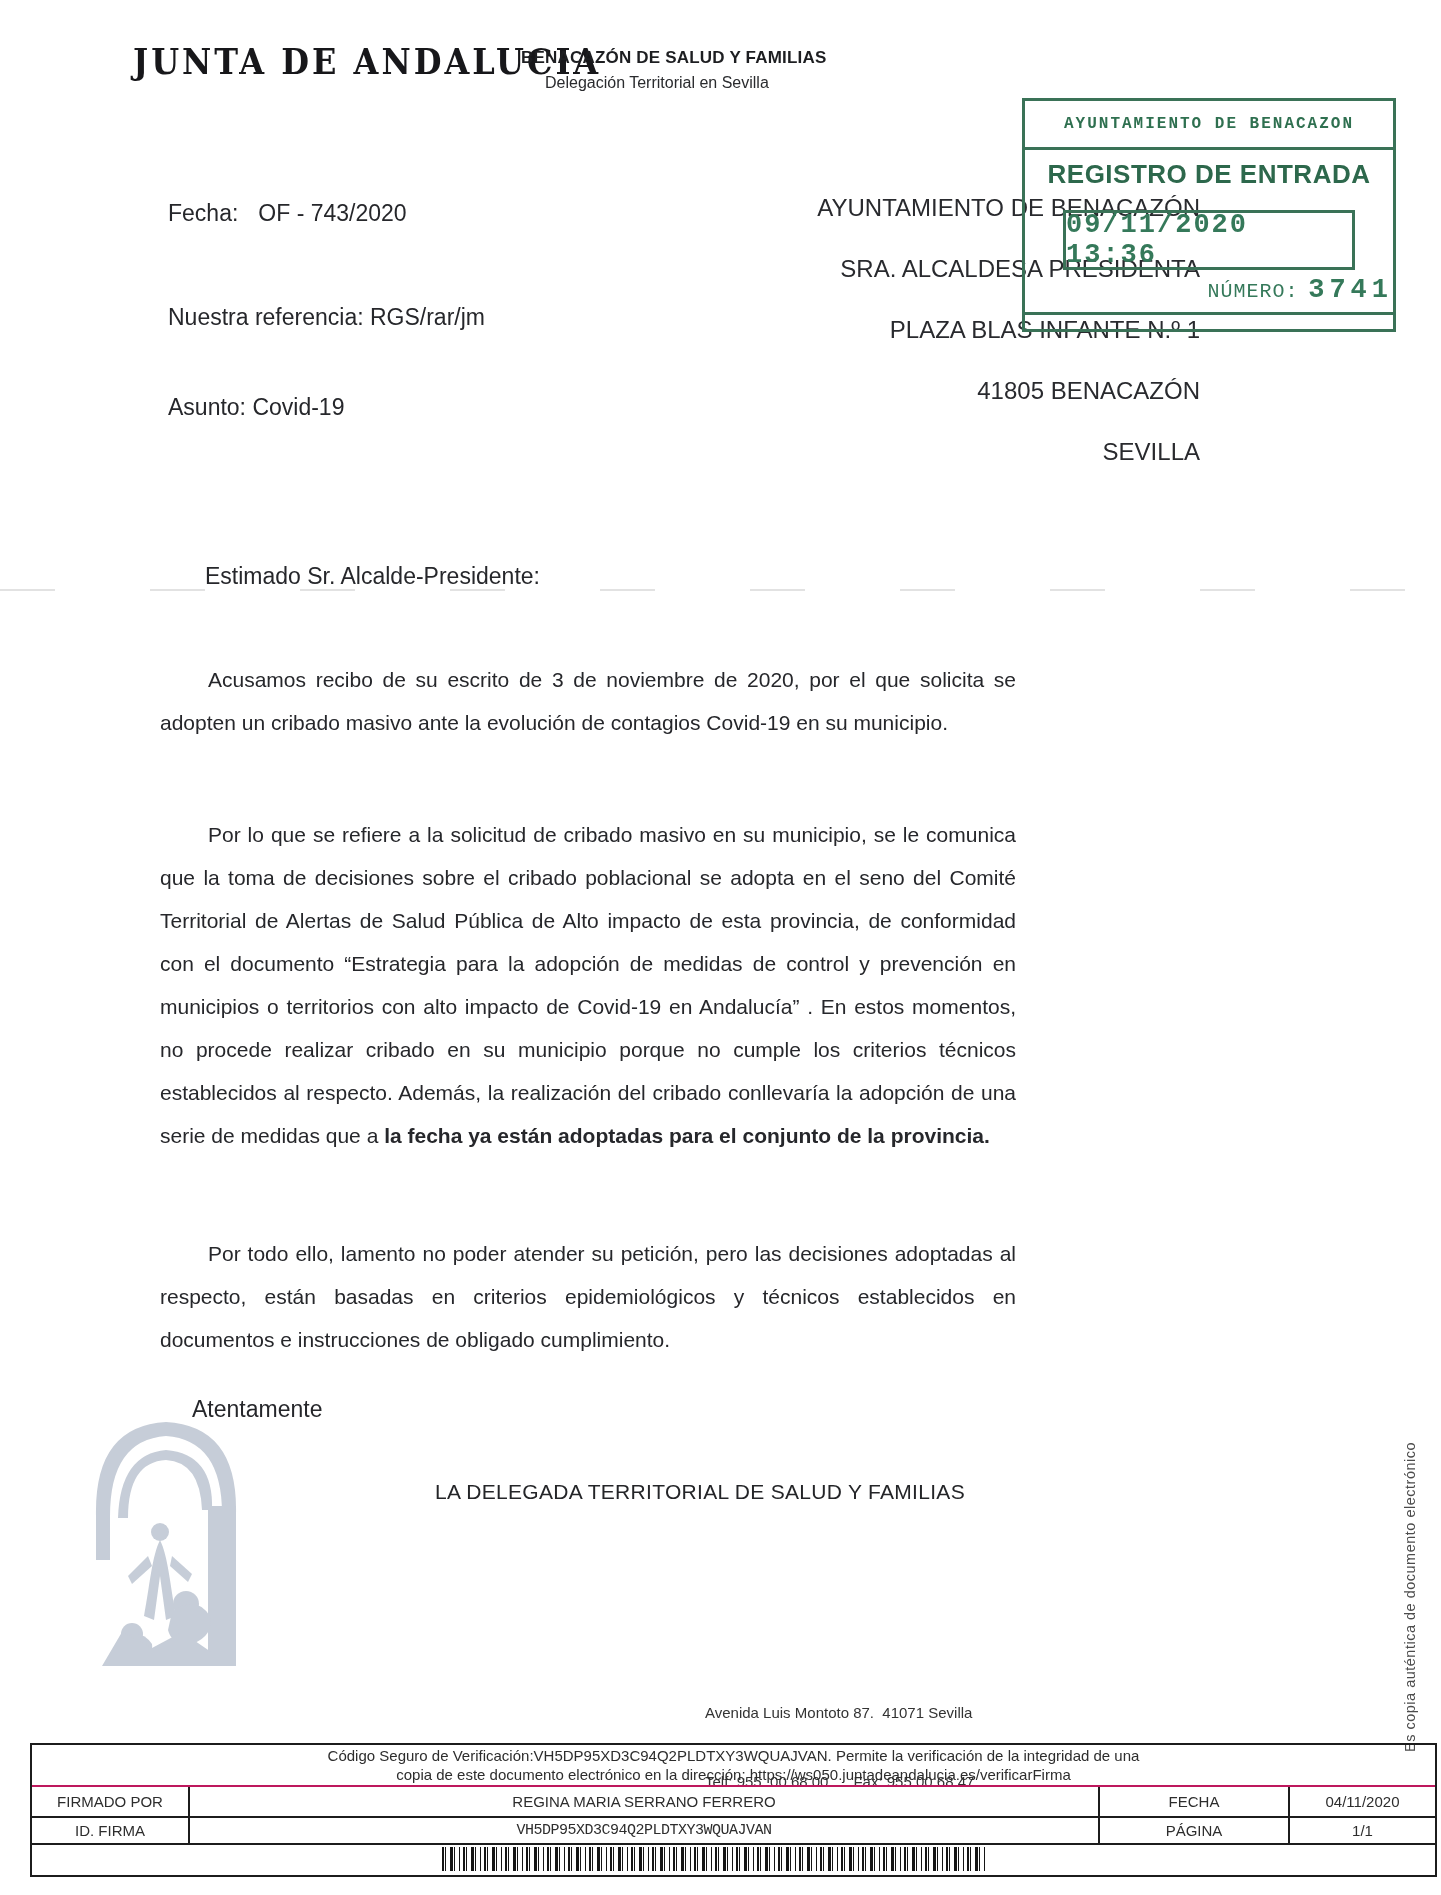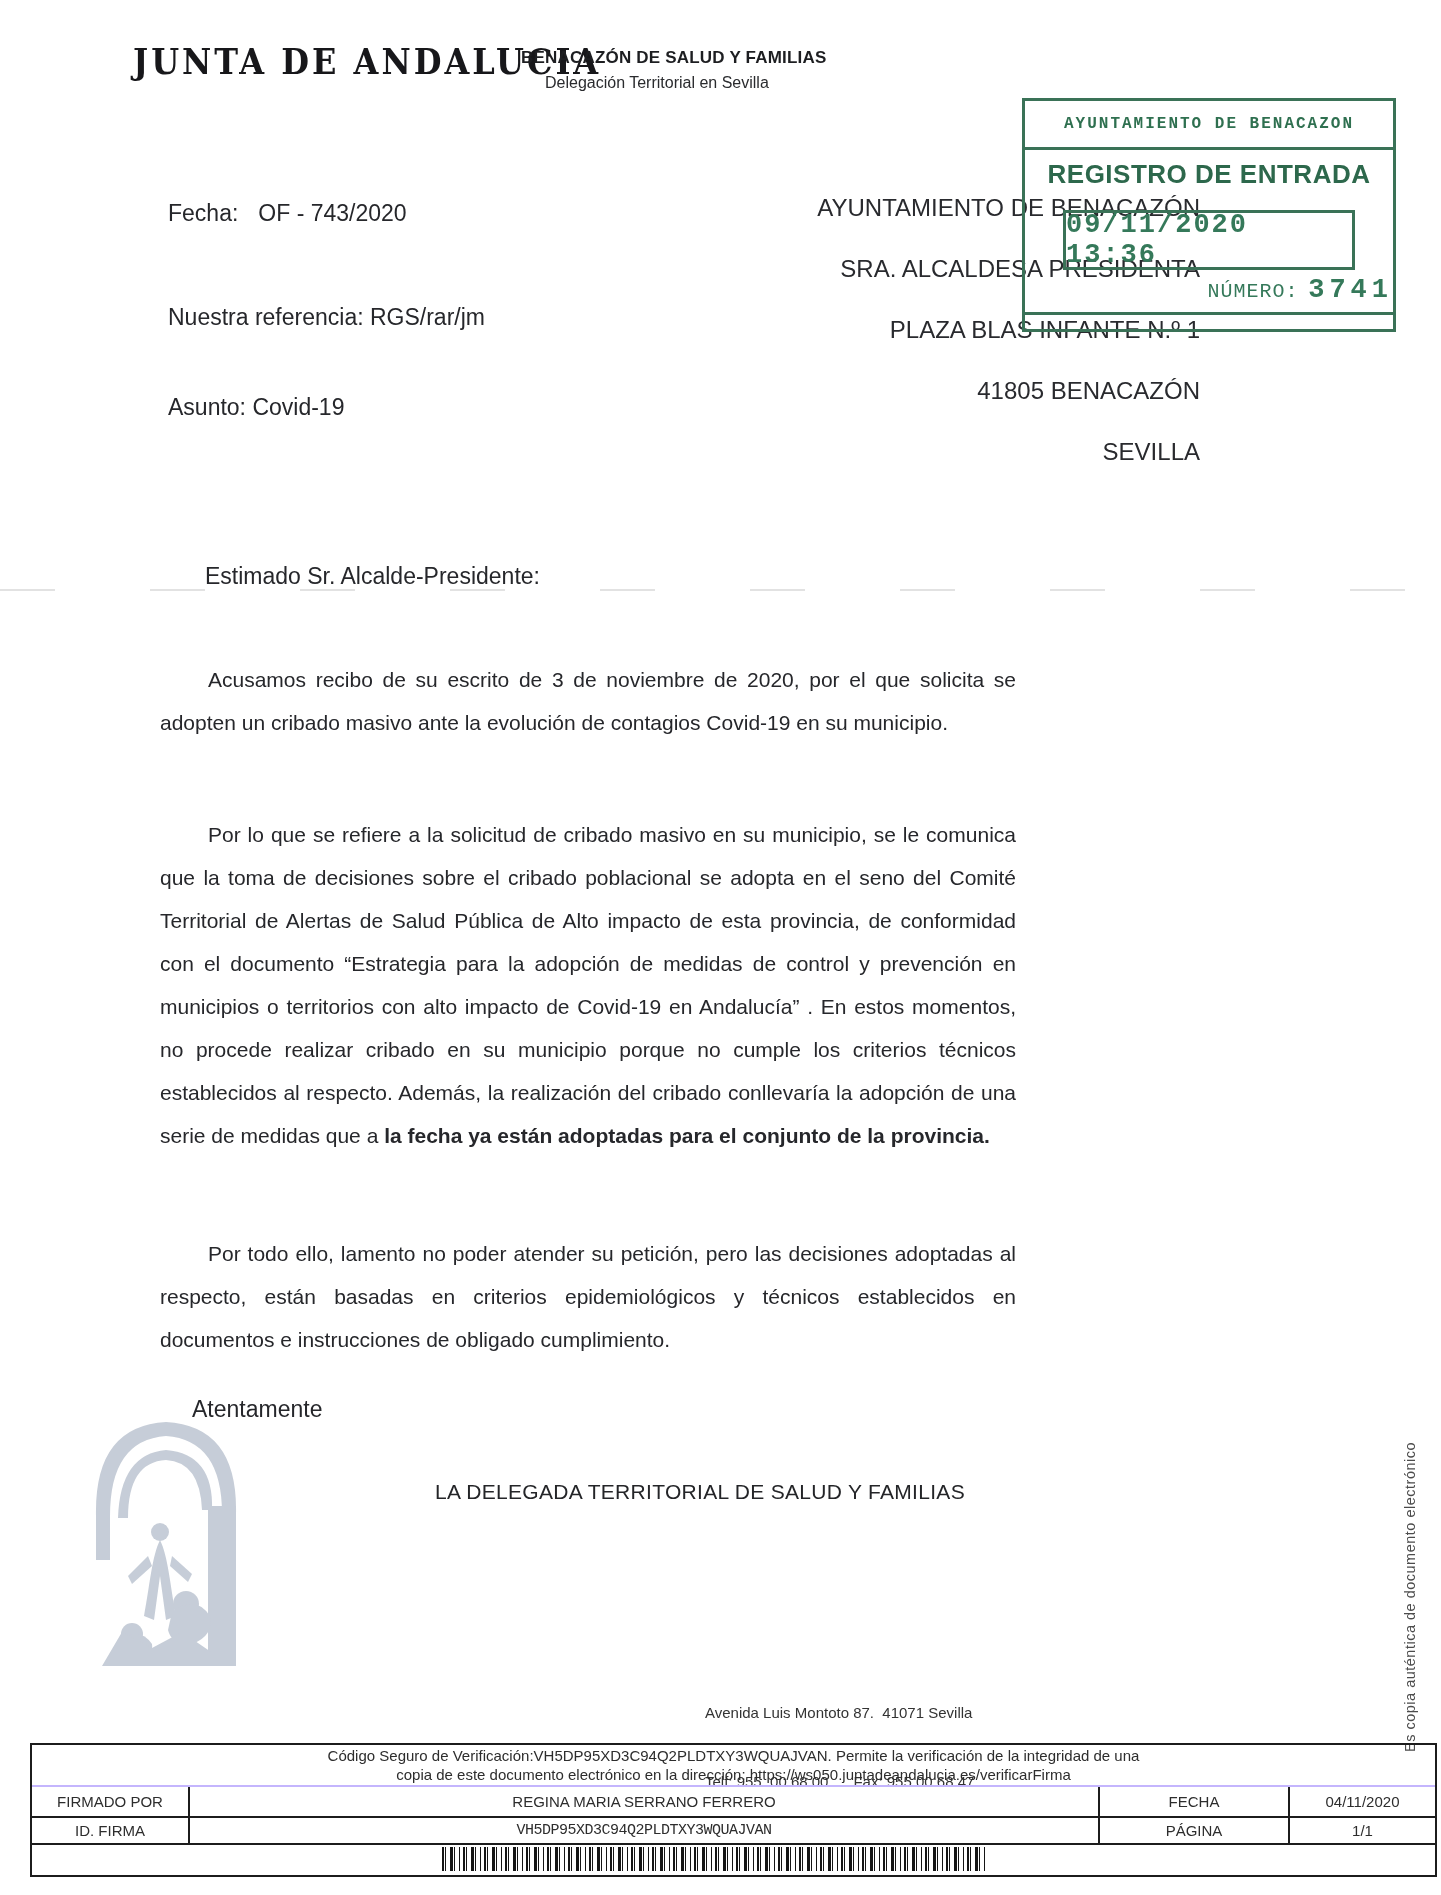--- a/index.html
+++ b/index.html
@@ -44,21 +44,21 @@
   
   .watermark{position:absolute;left:88px;top:1406px;width:150px;height:260px;opacity:.75;}
   
   .office{position:absolute;left:705px;top:1655px;font-size:15px;line-height:23px;color:#333;white-space:pre-wrap;}
   
   .side-note{position:absolute;left:1397px;top:1140px;height:612px;width:26px;
              writing-mode:vertical-rl;transform:rotate(180deg);font-size:14.5px;color:#4c4c4c;
              letter-spacing:.5px;display:flex;align-items:center;}
   
   .vtable{position:absolute;left:30px;top:1743px;width:1407px;border:2px solid #1c1c1c;font-size:15px;color:#2d2d2d;box-sizing:border-box;}
-  .vrow1{height:40px;border-bottom:2px solid #c4b5fd;display:flex;flex-direction:column;align-items:center;justify-content:center;line-height:19px;}
+  .vrow1{height:40px;border-bottom:2px solid #be185d;display:flex;flex-direction:column;align-items:center;justify-content:center;line-height:19px;}
   .vrow{display:grid;grid-template-columns:158px 910px 190px auto;border-bottom:2px solid #1c1c1c;}
   .vrow > div{display:flex;align-items:center;justify-content:center;border-right:2px solid #1c1c1c;}
   .vrow > div:last-child{border-right:none;}
   .vrow.r2{height:29px;}
   .vrow.r3{height:25px;}
   .vcode{font-family:"Liberation Mono",monospace;font-size:15px;letter-spacing:-.5px;}
   .vbarrow{height:30px;position:relative;}
   .barcode{position:absolute;left:410px;top:2px;width:545px;height:24px;
            background:repeating-linear-gradient(90deg,#151515 0 2px,#fff 2px 3px,#151515 3px 4px,#fff 4px 8px,
                       #151515 8px 11px,#fff 11px 12px,#151515 12px 13px,#fff 13px 17px,#151515 17px 18px,#fff 18px 21px);}

